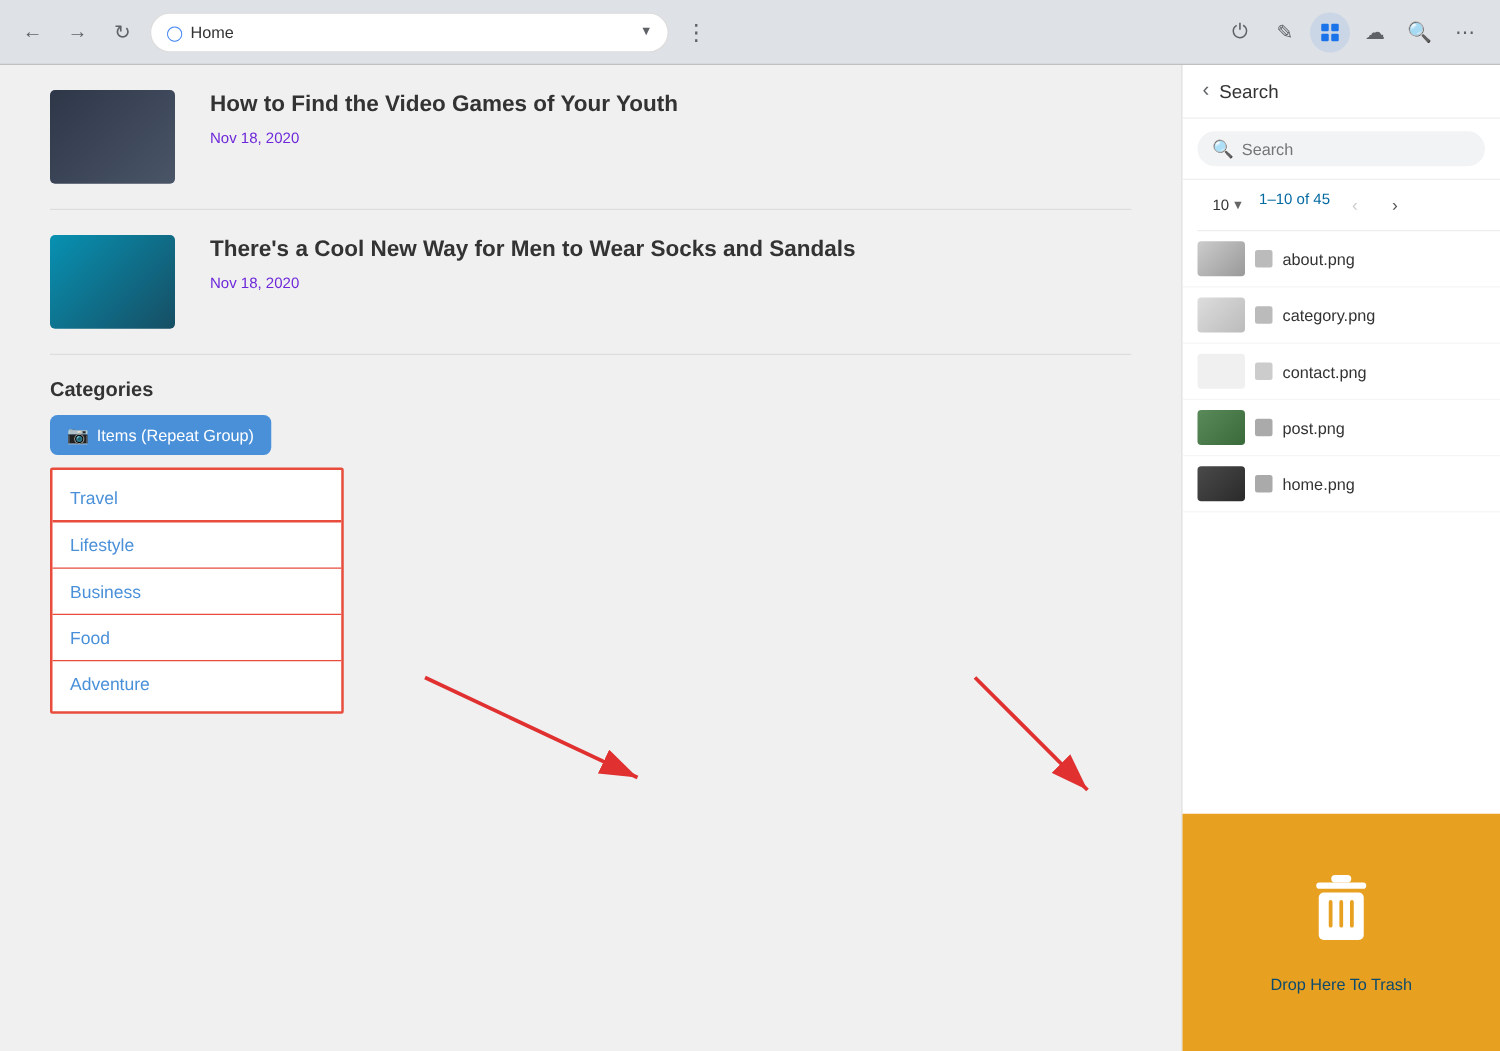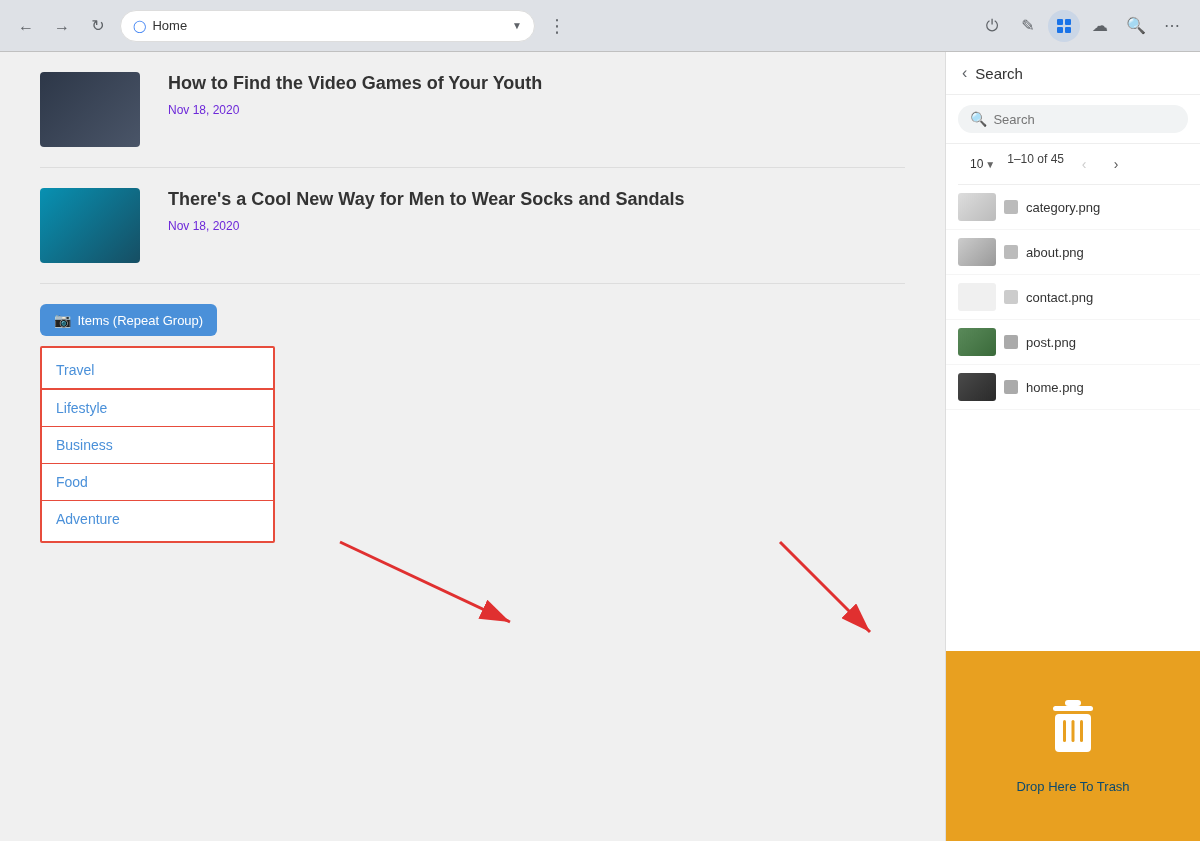--- a/index.html
+++ b/index.html
@@ -193,21 +193,21 @@
       display: flex; gap: 8px;
       padding: 8px 12px;
       border-bottom: 1px solid #eee;
       margin-left: 12px;
     }
     .per-page-select {
       display: flex; align-items: center; gap: 2px;
       font-size: 12px; color: #333; cursor: pointer;
     }
     .per-page-select .caret { font-size: 10px; color: #666; }
-    .page-info { font-size: 12px; color: #404040; margin-left: 4px; }
+    .page-info { font-size: 12px; color: #0369a1; margin-left: 4px; }
     .page-nav-btn {
       border: none; background: transparent; cursor: pointer;
       color: #555; font-size: 14px;
       width: 24px; height: 24px;
       display: flex; align-items: center; justify-content: center;
       border-radius: 50%;
     }
     .page-nav-btn.disabled { color: #ccc; pointer-events: none; }
 
     
@@ -313,20 +313,21 @@
 
     <div class="article-item">
       <div class="article-thumb thumb-water"></div>
       <div class="article-info">
         <div class="article-title">There's a Cool New Way for Men to Wear Socks and Sandals</div>
         <div class="article-date">Nov 18, 2020</div>
       </div>
     </div>
 
     <div class="categories-section">
+      <div class="categories-label">Categories</div>
       <button class="repeat-group-btn">
         <span class="repeat-group-icon">📷</span>
         <span>Items (Repeat Group)</span>
       </button>
       <div class="categories-list">
         <div class="category-item">Travel</div>
         <div class="category-item">Lifestyle</div>
         <div class="category-item">Business</div>
         <div class="category-item">Food</div>
         <div class="category-item">Adventure</div>
@@ -367,29 +368,29 @@
         <span class="caret">▼</span>
       </div>
       <span class="page-info">1–10 of 45</span>
       <button class="page-nav-btn disabled">‹</button>
       <button class="page-nav-btn">›</button>
     </div>
 
     <div class="file-list">
 
       <div class="file-item">
+        <div class="file-thumb file-thumb-about"></div>
+        <div class="file-thumb-small" style="background:#bbb;"></div>
+        <span class="file-name">about.png</span>
+      </div>
+
+      <div class="file-item">
         <div class="file-thumb file-thumb-category"></div>
         <div class="file-thumb-small" style="background:#bbb;"></div>
         <span class="file-name">category.png</span>
-      </div>
-
-      <div class="file-item">
-        <div class="file-thumb file-thumb-about"></div>
-        <div class="file-thumb-small" style="background:#bbb;"></div>
-        <span class="file-name">about.png</span>
       </div>
 
       <div class="file-item">
         <div class="file-thumb file-thumb-contact"></div>
         <div class="file-thumb-small" style="background:#ccc;"></div>
         <span class="file-name">contact.png</span>
       </div>
 
       <div class="file-item">
         <div class="file-thumb file-thumb-post"></div>

